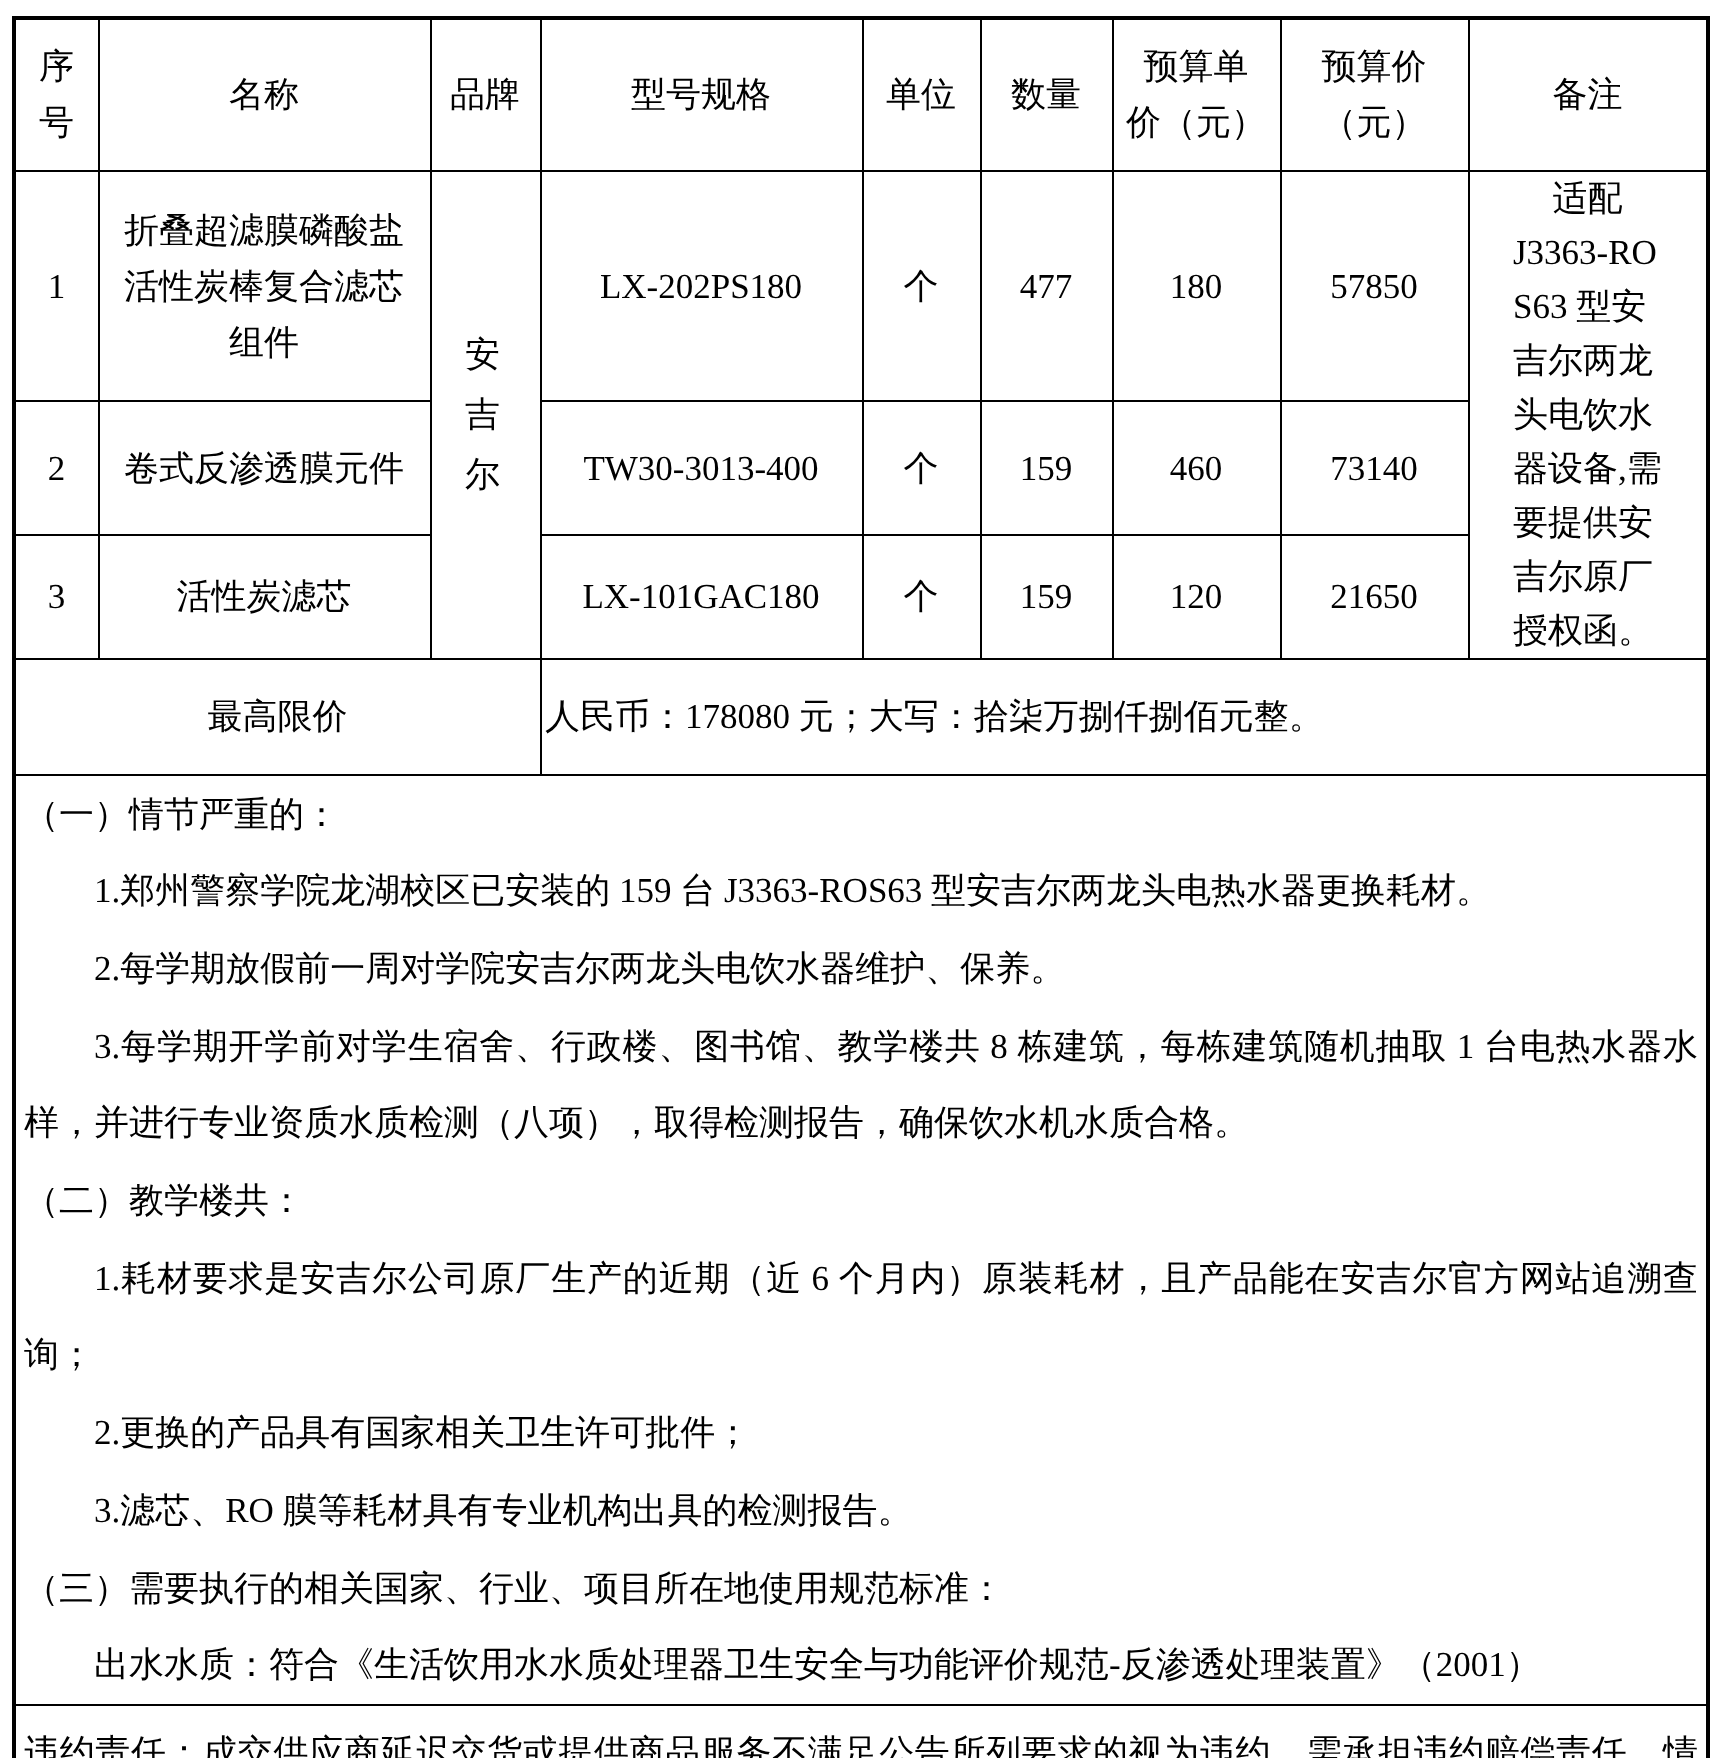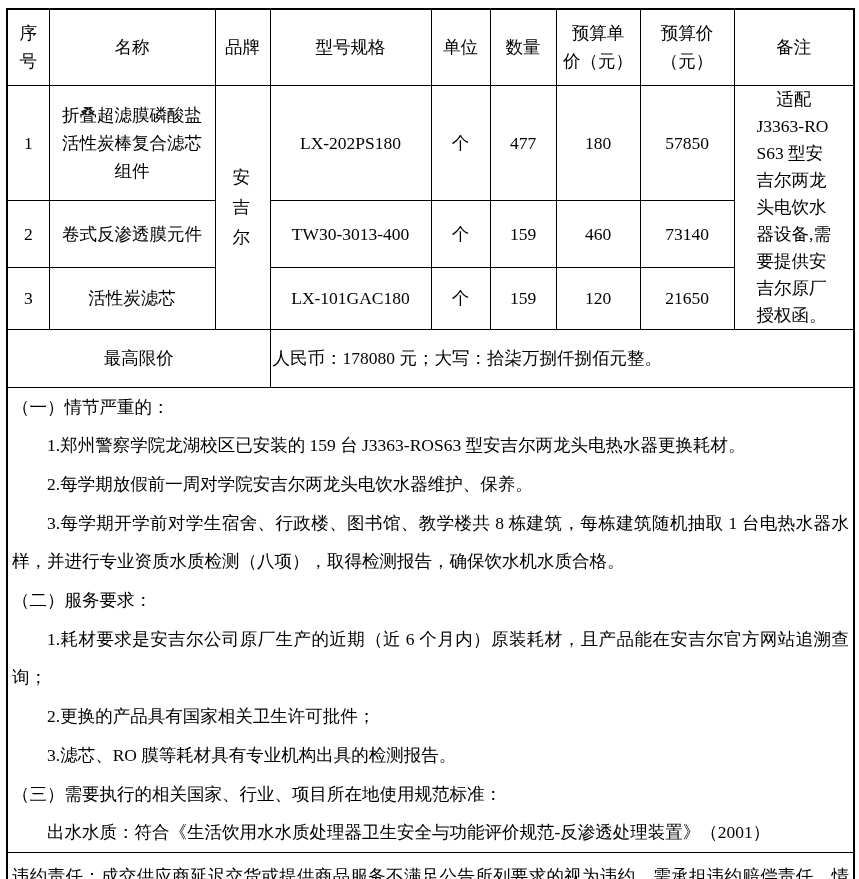--- a/index.html
+++ b/index.html
@@ -106,21 +106,21 @@
       <td colspan="3">最高限价</td>
       <td colspan="6" class="cap-value">人民币：178080 元；大写：拾柒万捌仟捌佰元整。</td>
     </tr>
 
     <tr class="service-row">
       <td colspan="9" class="service-cell">
         <p>（一）情节严重的：</p>
         <p class="indent">1.郑州警察学院龙湖校区已安装的 159 台 J3363-ROS63 型安吉尔两龙头电热水器更换耗材。</p>
         <p class="indent">2.每学期放假前一周对学院安吉尔两龙头电饮水器维护、保养。</p>
         <p class="indent">3.每学期开学前对学生宿舍、行政楼、图书馆、教学楼共 8 栋建筑，每栋建筑随机抽取 1 台电热水器水样，并进行专业资质水质检测（八项），取得检测报告，确保饮水机水质合格。</p>
-        <p>（二）服务要求：</p>
+        <p>（二）教学楼共：</p>
         <p class="indent">1.耗材要求是安吉尔公司原厂生产的近期（近 6 个月内）原装耗材，且产品能在安吉尔官方网站追溯查询；</p>
         <p class="indent">2.更换的产品具有国家相关卫生许可批件；</p>
         <p class="indent">3.滤芯、RO 膜等耗材具有专业机构出具的检测报告。</p>
         <p>（三）需要执行的相关国家、行业、项目所在地使用规范标准：</p>
         <p class="indent">出水水质：符合《生活饮用水水质处理器卫生安全与功能评价规范-反渗透处理装置》（2001）</p>
       </td>
     </tr>
 
     <tr class="breach-row">
       <td colspan="9" class="breach-cell">

